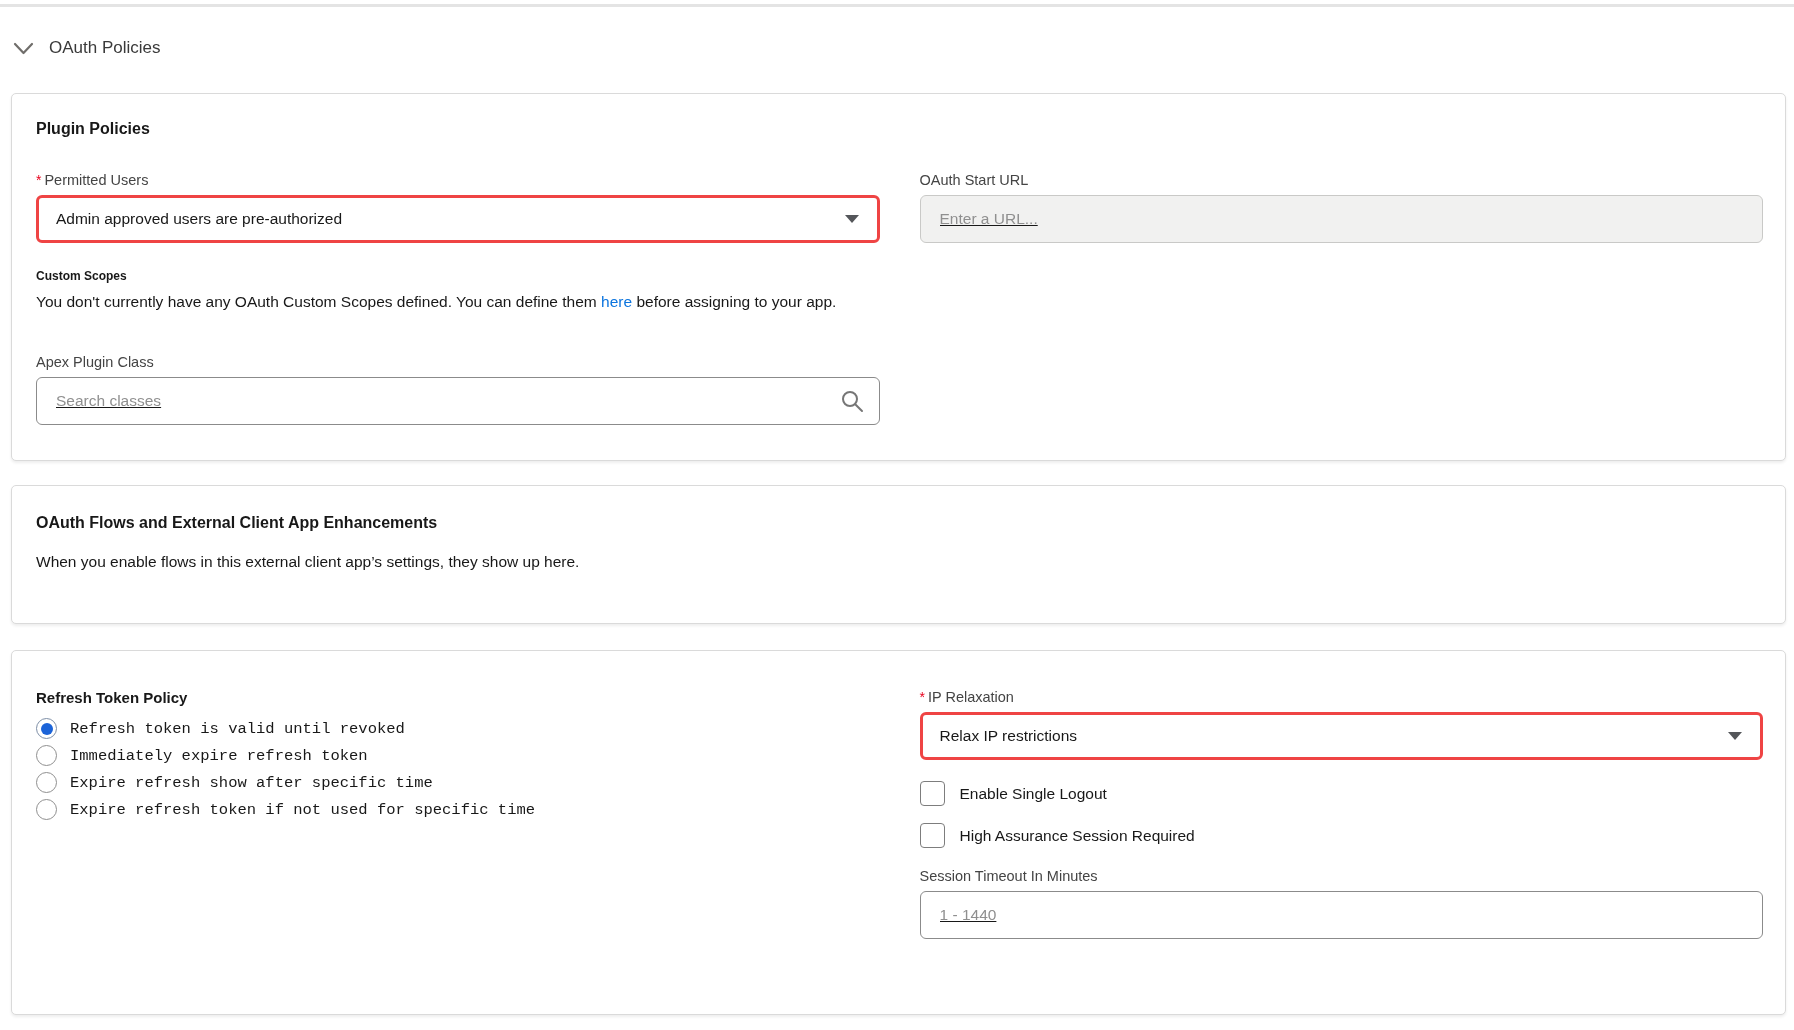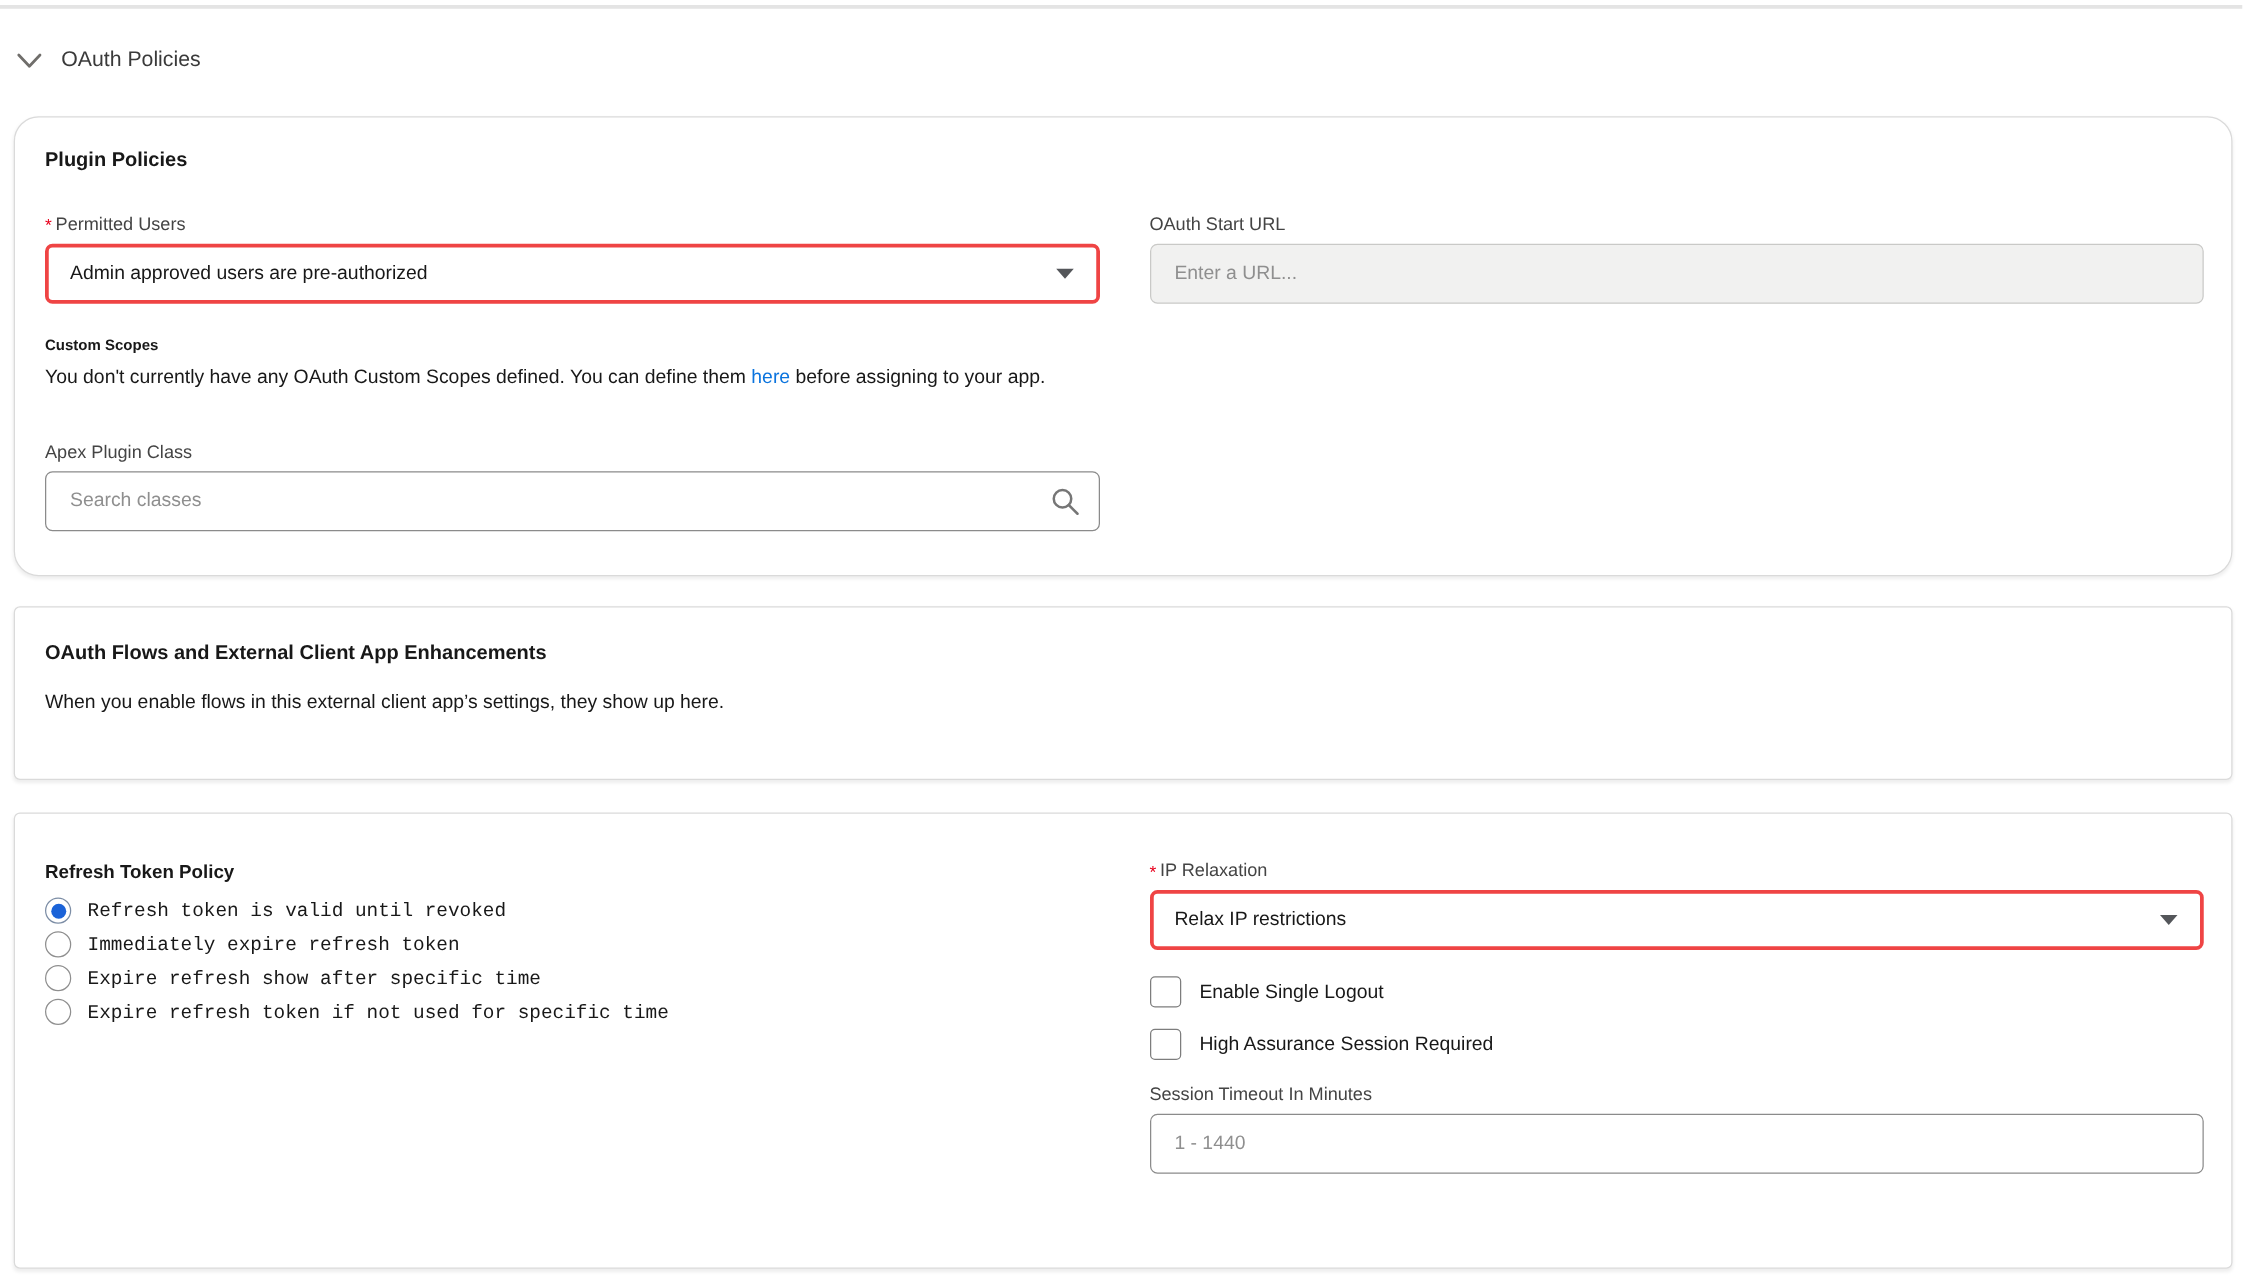--- a/index.html
+++ b/index.html
@@ -27,21 +27,21 @@
 
   .card {
     position: absolute; left: 11px; width: 1775px;
     background: #fff;
     border: 1px solid #dadada;
     border-radius: 5px;
     box-shadow: 0 2px 3px rgba(0,0,0,0.07);
     padding: 0 22px 0 24px;
     overflow: hidden;
   }
-  #card-plugin { top: 93px;  height: 368px; border-radius: 20px; }
+  #card-plugin { top: 93px;  height: 368px; }
   #card-flows  { top: 485px; height: 139px; }
   #card-auth   { top: 650px; height: 365px; }
 
   .card-title { font-size: 16px; font-weight: 700; color: #181818; }
   #card-plugin .card-title { margin-top: 26px; }
   #card-flows  .card-title { margin-top: 28px; }
   #card-auth   .card-title { margin-top: 30px; }
 
   .form-grid {
     display: grid; grid-template-columns: 1fr 1fr; column-gap: 40px;
@@ -69,21 +69,21 @@
     border-left: 7px solid transparent;
     border-right: 7px solid transparent;
     border-top: 8px solid #54565a;
   }
 
   .text-input {
     margin-top: 7px; height: 48px; width: 100%;
     border: 1px solid #8b8b8b; border-radius: 6px;
     padding: 0 19px; font-size: 15.5px; color: #181818;
     font-family: "Liberation Sans", sans-serif;
-    background: #fff; outline: none;
+    background: #fff; outline: none; text-decoration: underline;
   }
   .text-input::placeholder { color: #8f8f8f; opacity: 1; }
   .text-input:disabled { background: #f1f1f0; border-color: #c9c9c7; }
 
   .search-wrap { position: relative; margin-top: 7px; }
   .search-wrap .text-input { margin-top: 0; padding-right: 54px; }
   .search-icon { position: absolute; right: 16px; top: 12px; width: 24px; height: 24px; }
 
   .sub-title { margin-top: 26px; font-size: 12px; font-weight: 700; color: #181818; }
   .scopes-text { margin-top: 10px; font-size: 15.5px; color: #181818; }

